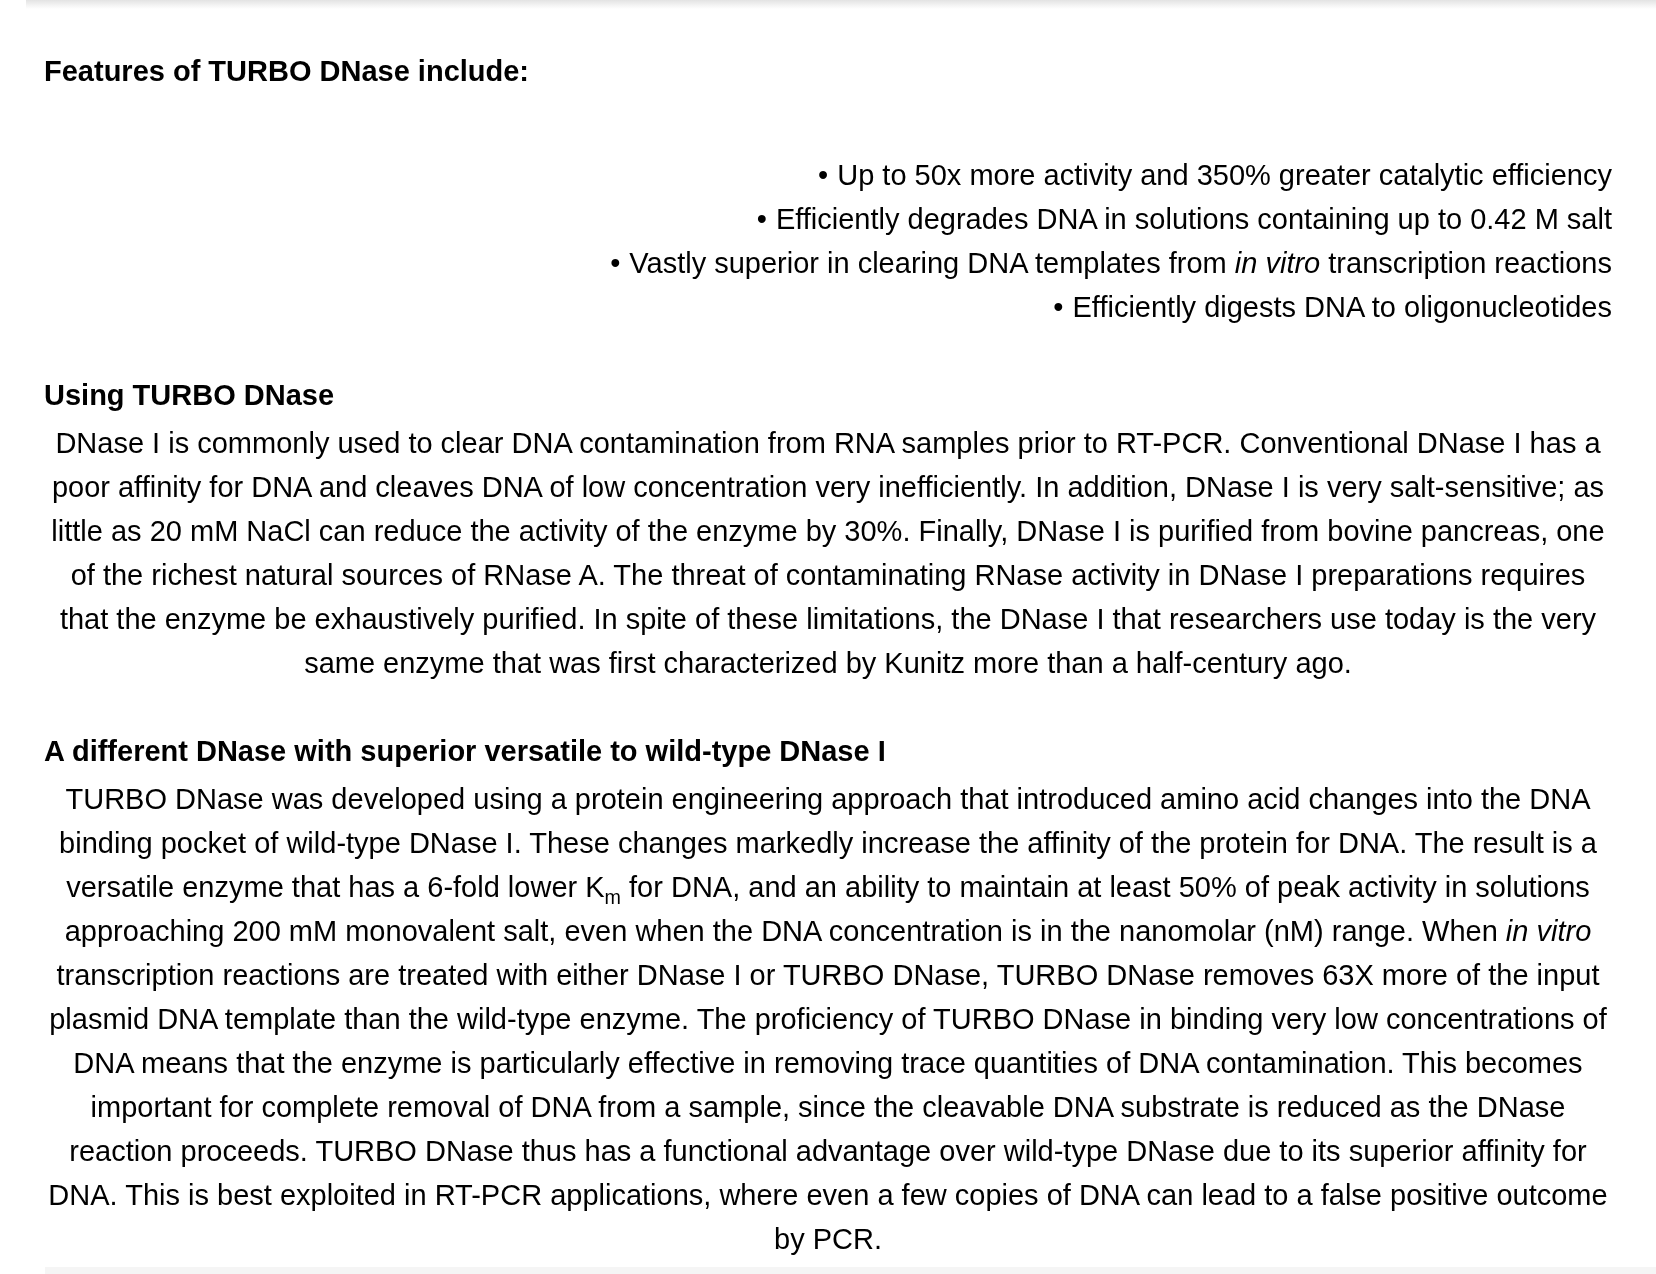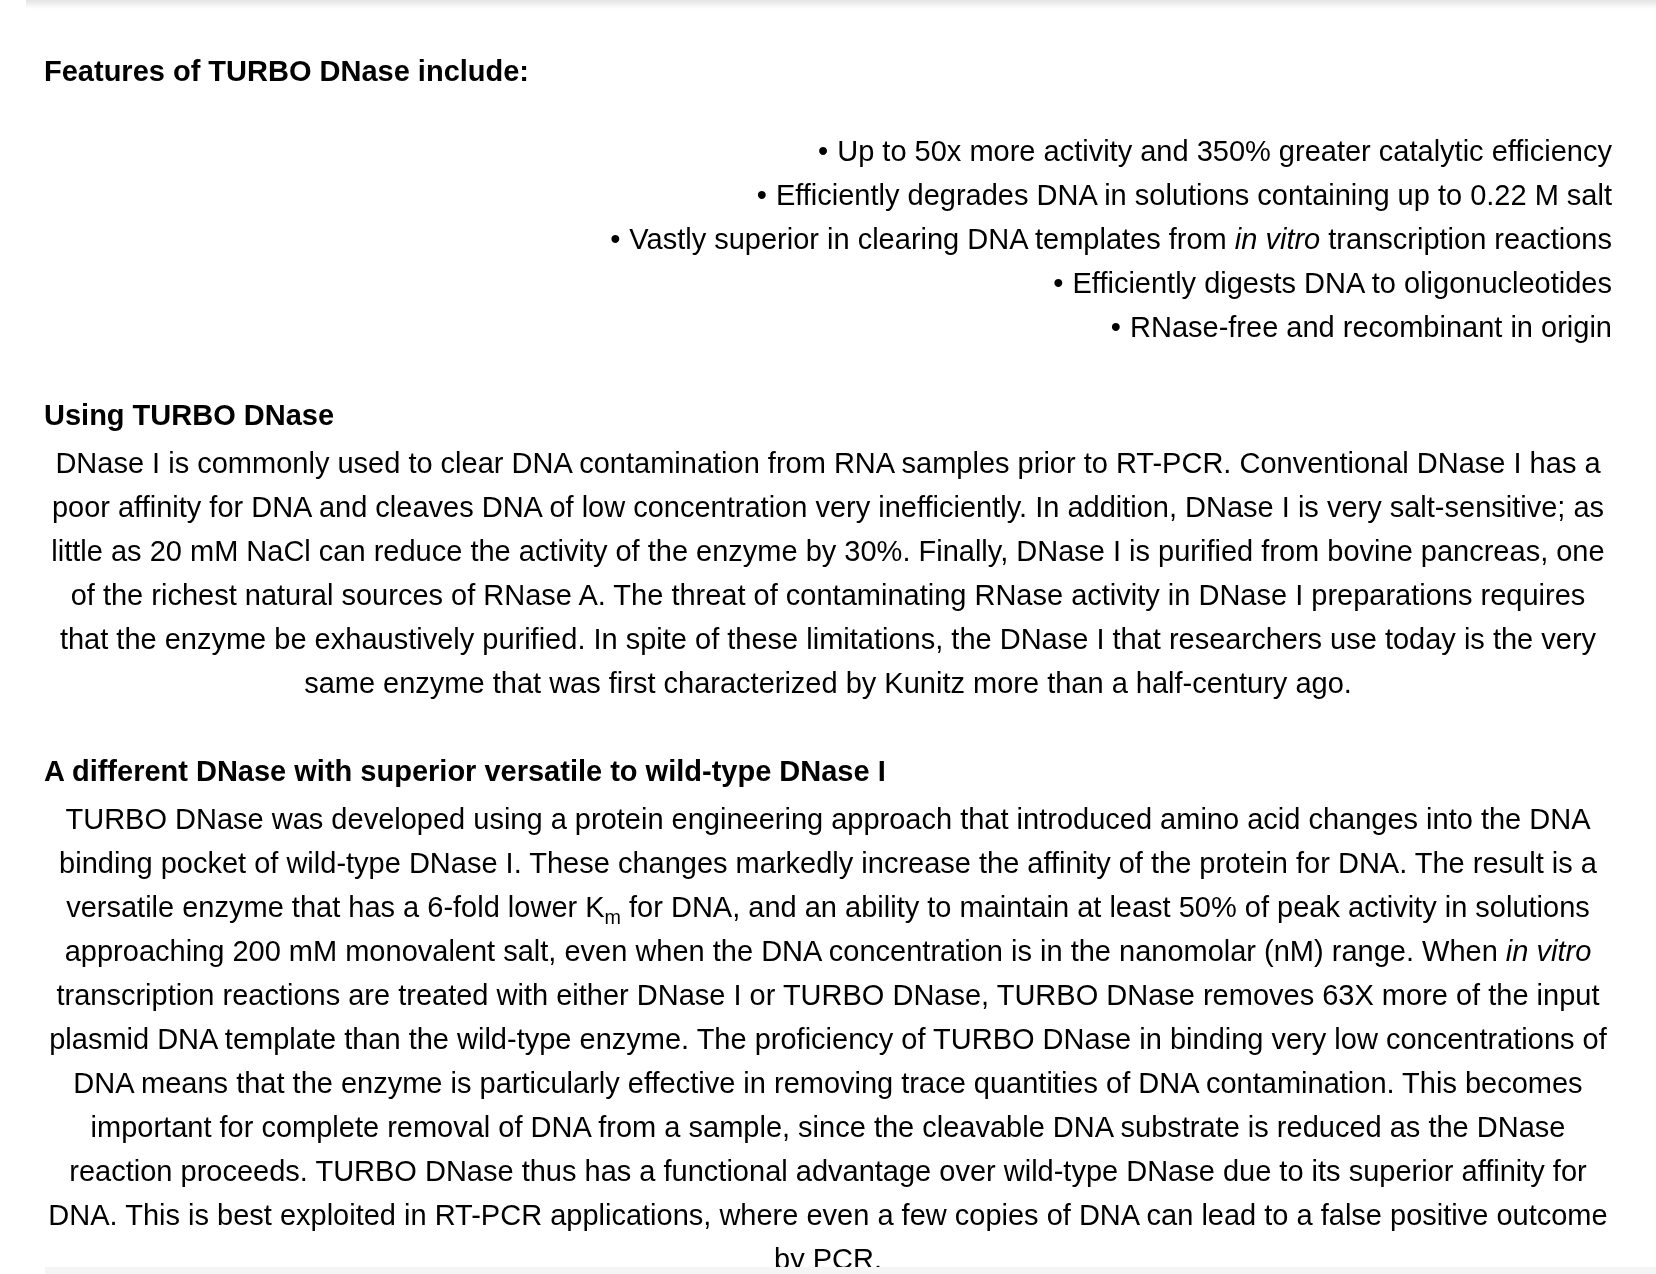--- a/index.html
+++ b/index.html
@@ -39,21 +39,21 @@
     font-size: 29px;
     line-height: 44px;
   }
   .heading {
     font-size: 29px;
     line-height: 44px;
     font-weight: 700;
     margin: 0;
   }
   .features-heading {
-    margin-bottom: 36px;
+    margin-bottom: 60px;
   }
   .bullet-list {
     list-style: none;
     margin: 0;
     padding: 0;
   }
   .bullet-item {
     margin: 0;
     padding: 0;
     text-align: right;
@@ -76,24 +76,23 @@
 <body>
 
 <div class="top-edge"></div>
 
 <main class="content">
 
   <section>
     <h3 class="heading features-heading">Features of TURBO DNase include:</h3>
     <ul class="bullet-list">
         <li class="bullet-item"><span class="bullet">•</span><span>Up to 50x more activity and 350% greater catalytic efficiency</span></li>
-        <li class="bullet-item"><span class="bullet">•</span><span>Efficiently degrades DNA in solutions containing up to 0.22 M salt</span></li>
+        <li class="bullet-item"><span class="bullet">•</span><span>Efficiently degrades DNA in solutions containing up to 0.42 M salt</span></li>
         <li class="bullet-item"><span class="bullet">•</span><span>Vastly superior in clearing DNA templates from </span><em>in vitro</em><span> transcription reactions</span></li>
         <li class="bullet-item"><span class="bullet">•</span><span>Efficiently digests DNA to oligonucleotides</span></li>
-        <li class="bullet-item"><span class="bullet">•</span><span>RNase-free and recombinant in origin</span></li>
       </ul>
   </section>
 
   <section class="section">
     <h3 class="heading">Using TURBO DNase</h3>
     <p class="para"><span>DNase I is commonly used to clear DNA contamination from RNA samples prior to RT-PCR. Conventional DNase I has a poor affinity for DNA and cleaves DNA of low concentration very inefficiently. In addition, DNase I is very salt-sensitive; as little as 20 mM NaCl can reduce the activity of the enzyme by 30%. Finally, DNase I is purified from bovine pancreas, one of the richest natural sources of RNase A. The threat of contaminating RNase activity in DNase I preparations requires that the enzyme be exhaustively purified. In spite of these limitations, the DNase I that researchers use today is the very same enzyme that was first characterized by Kunitz more than a half-century ago.</span></p>
   </section>
 
   <section class="section">
     <h3 class="heading">A different DNase with superior versatile to wild-type DNase I</h3>

